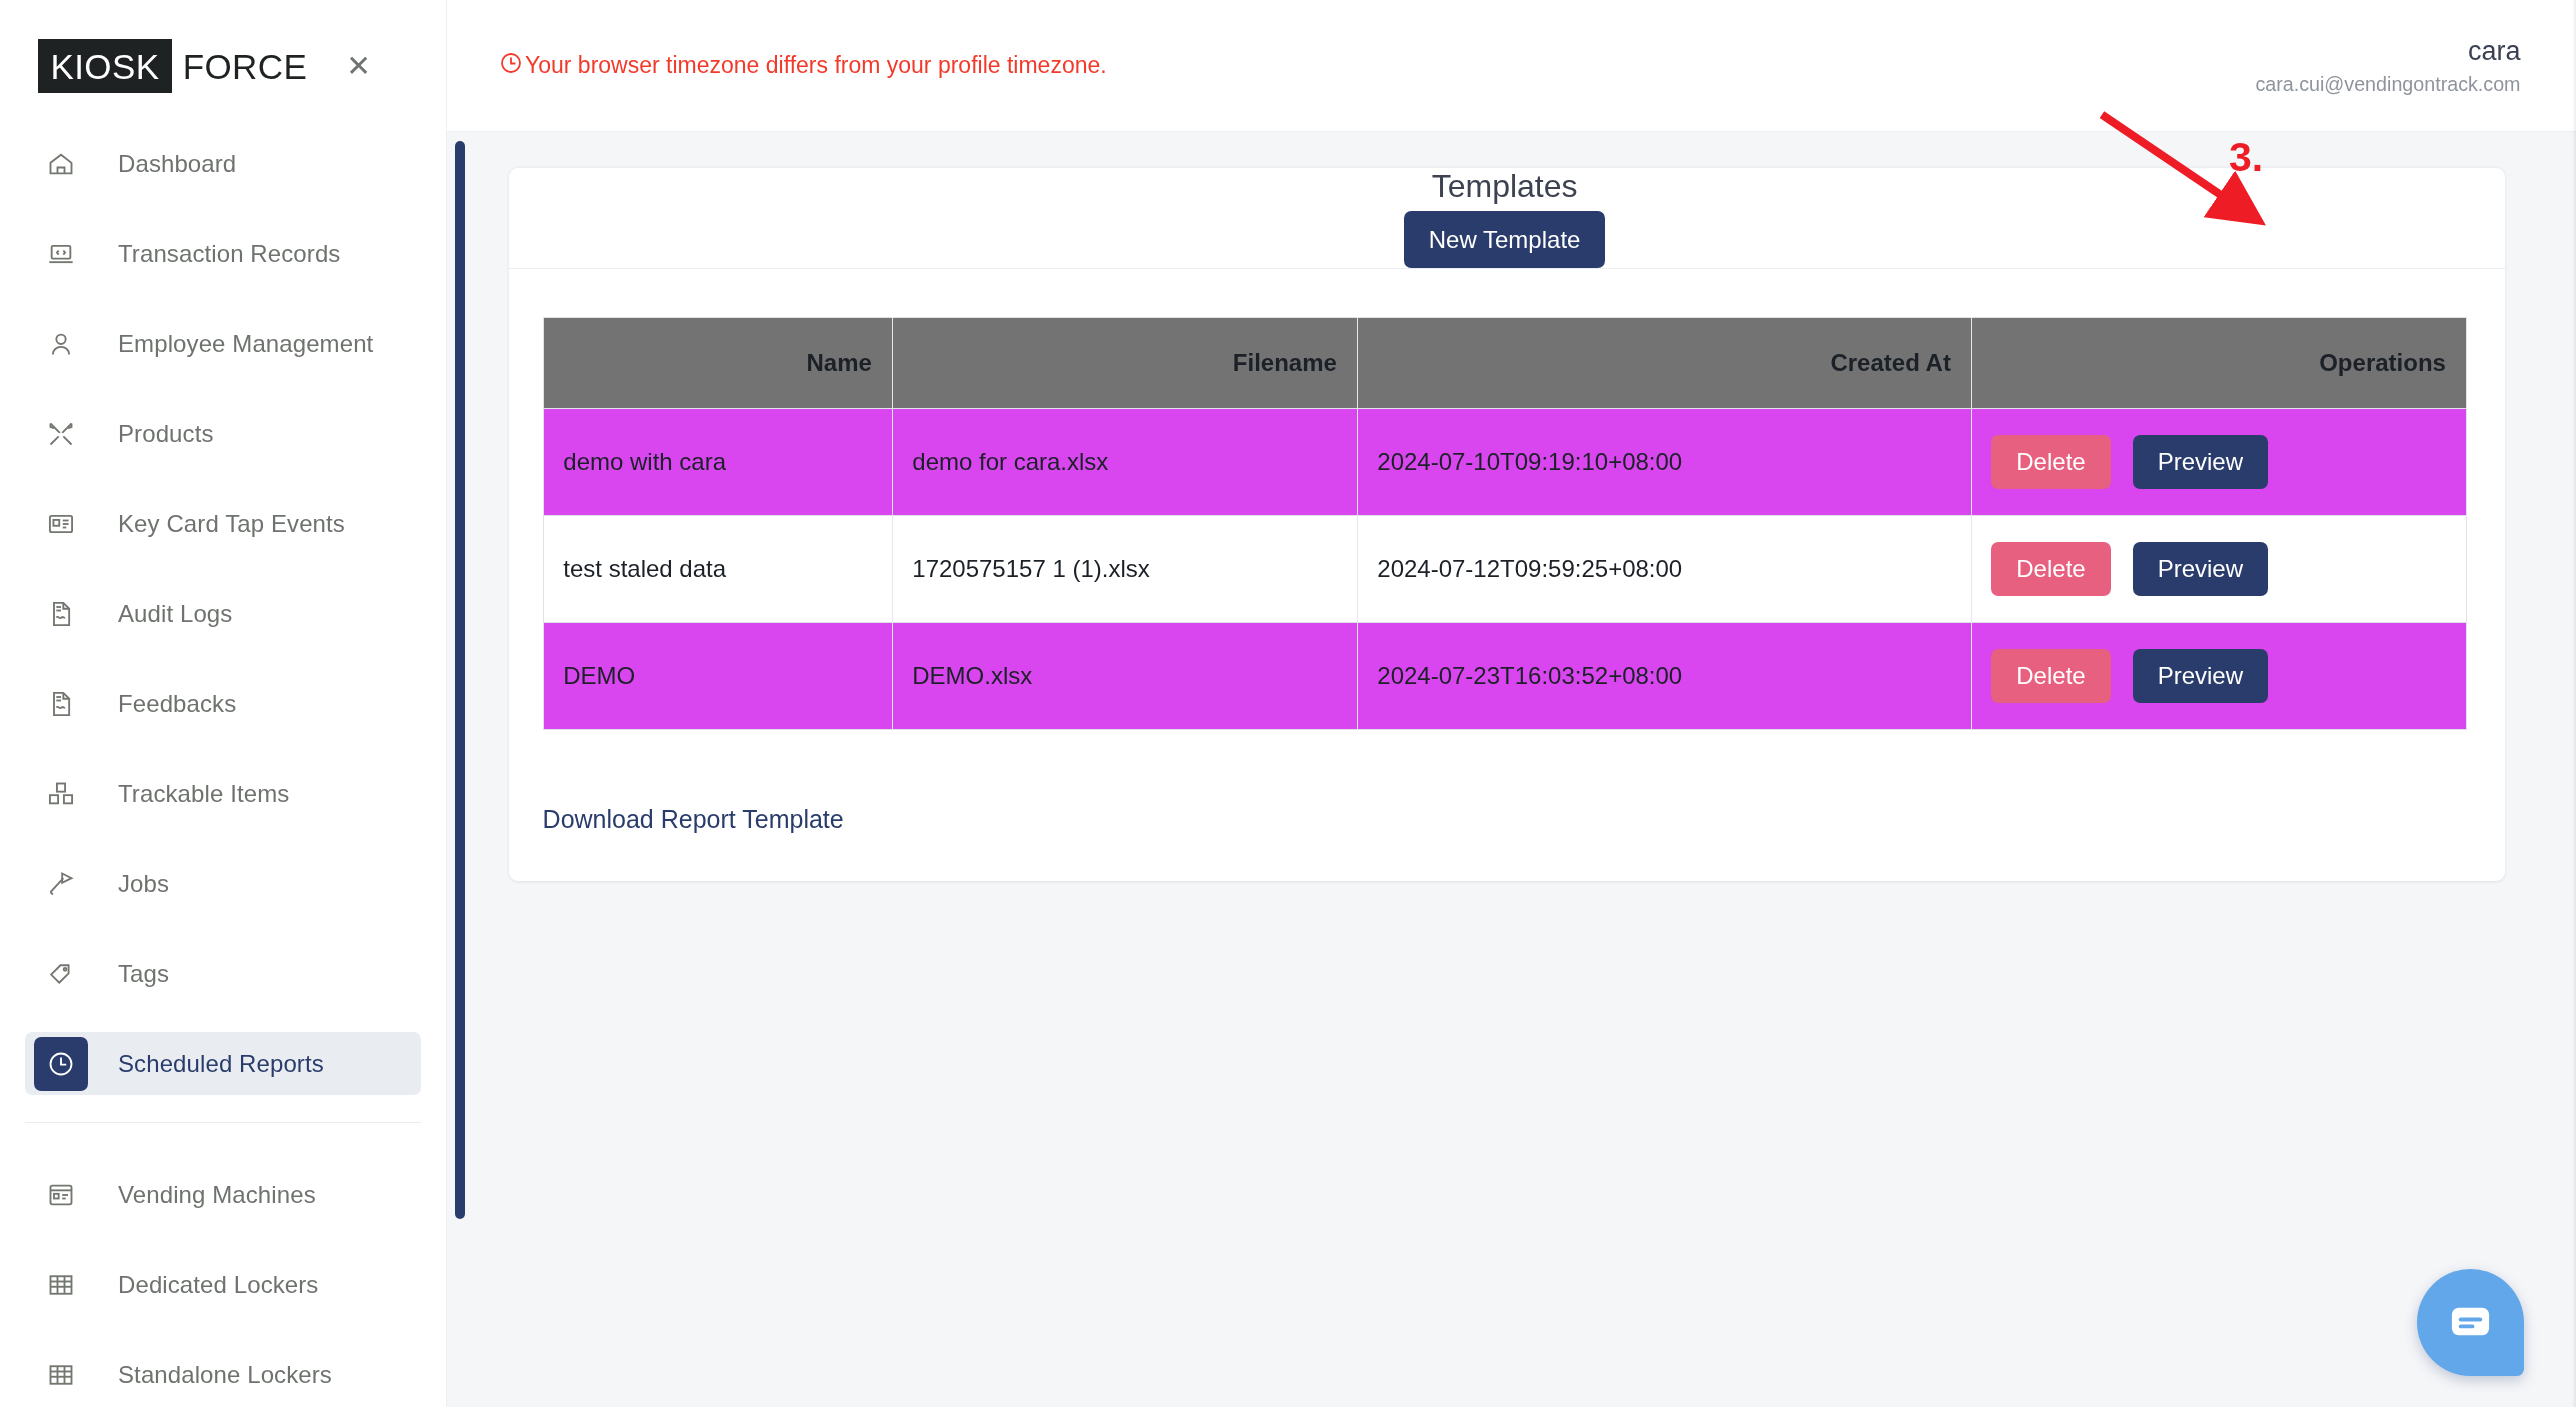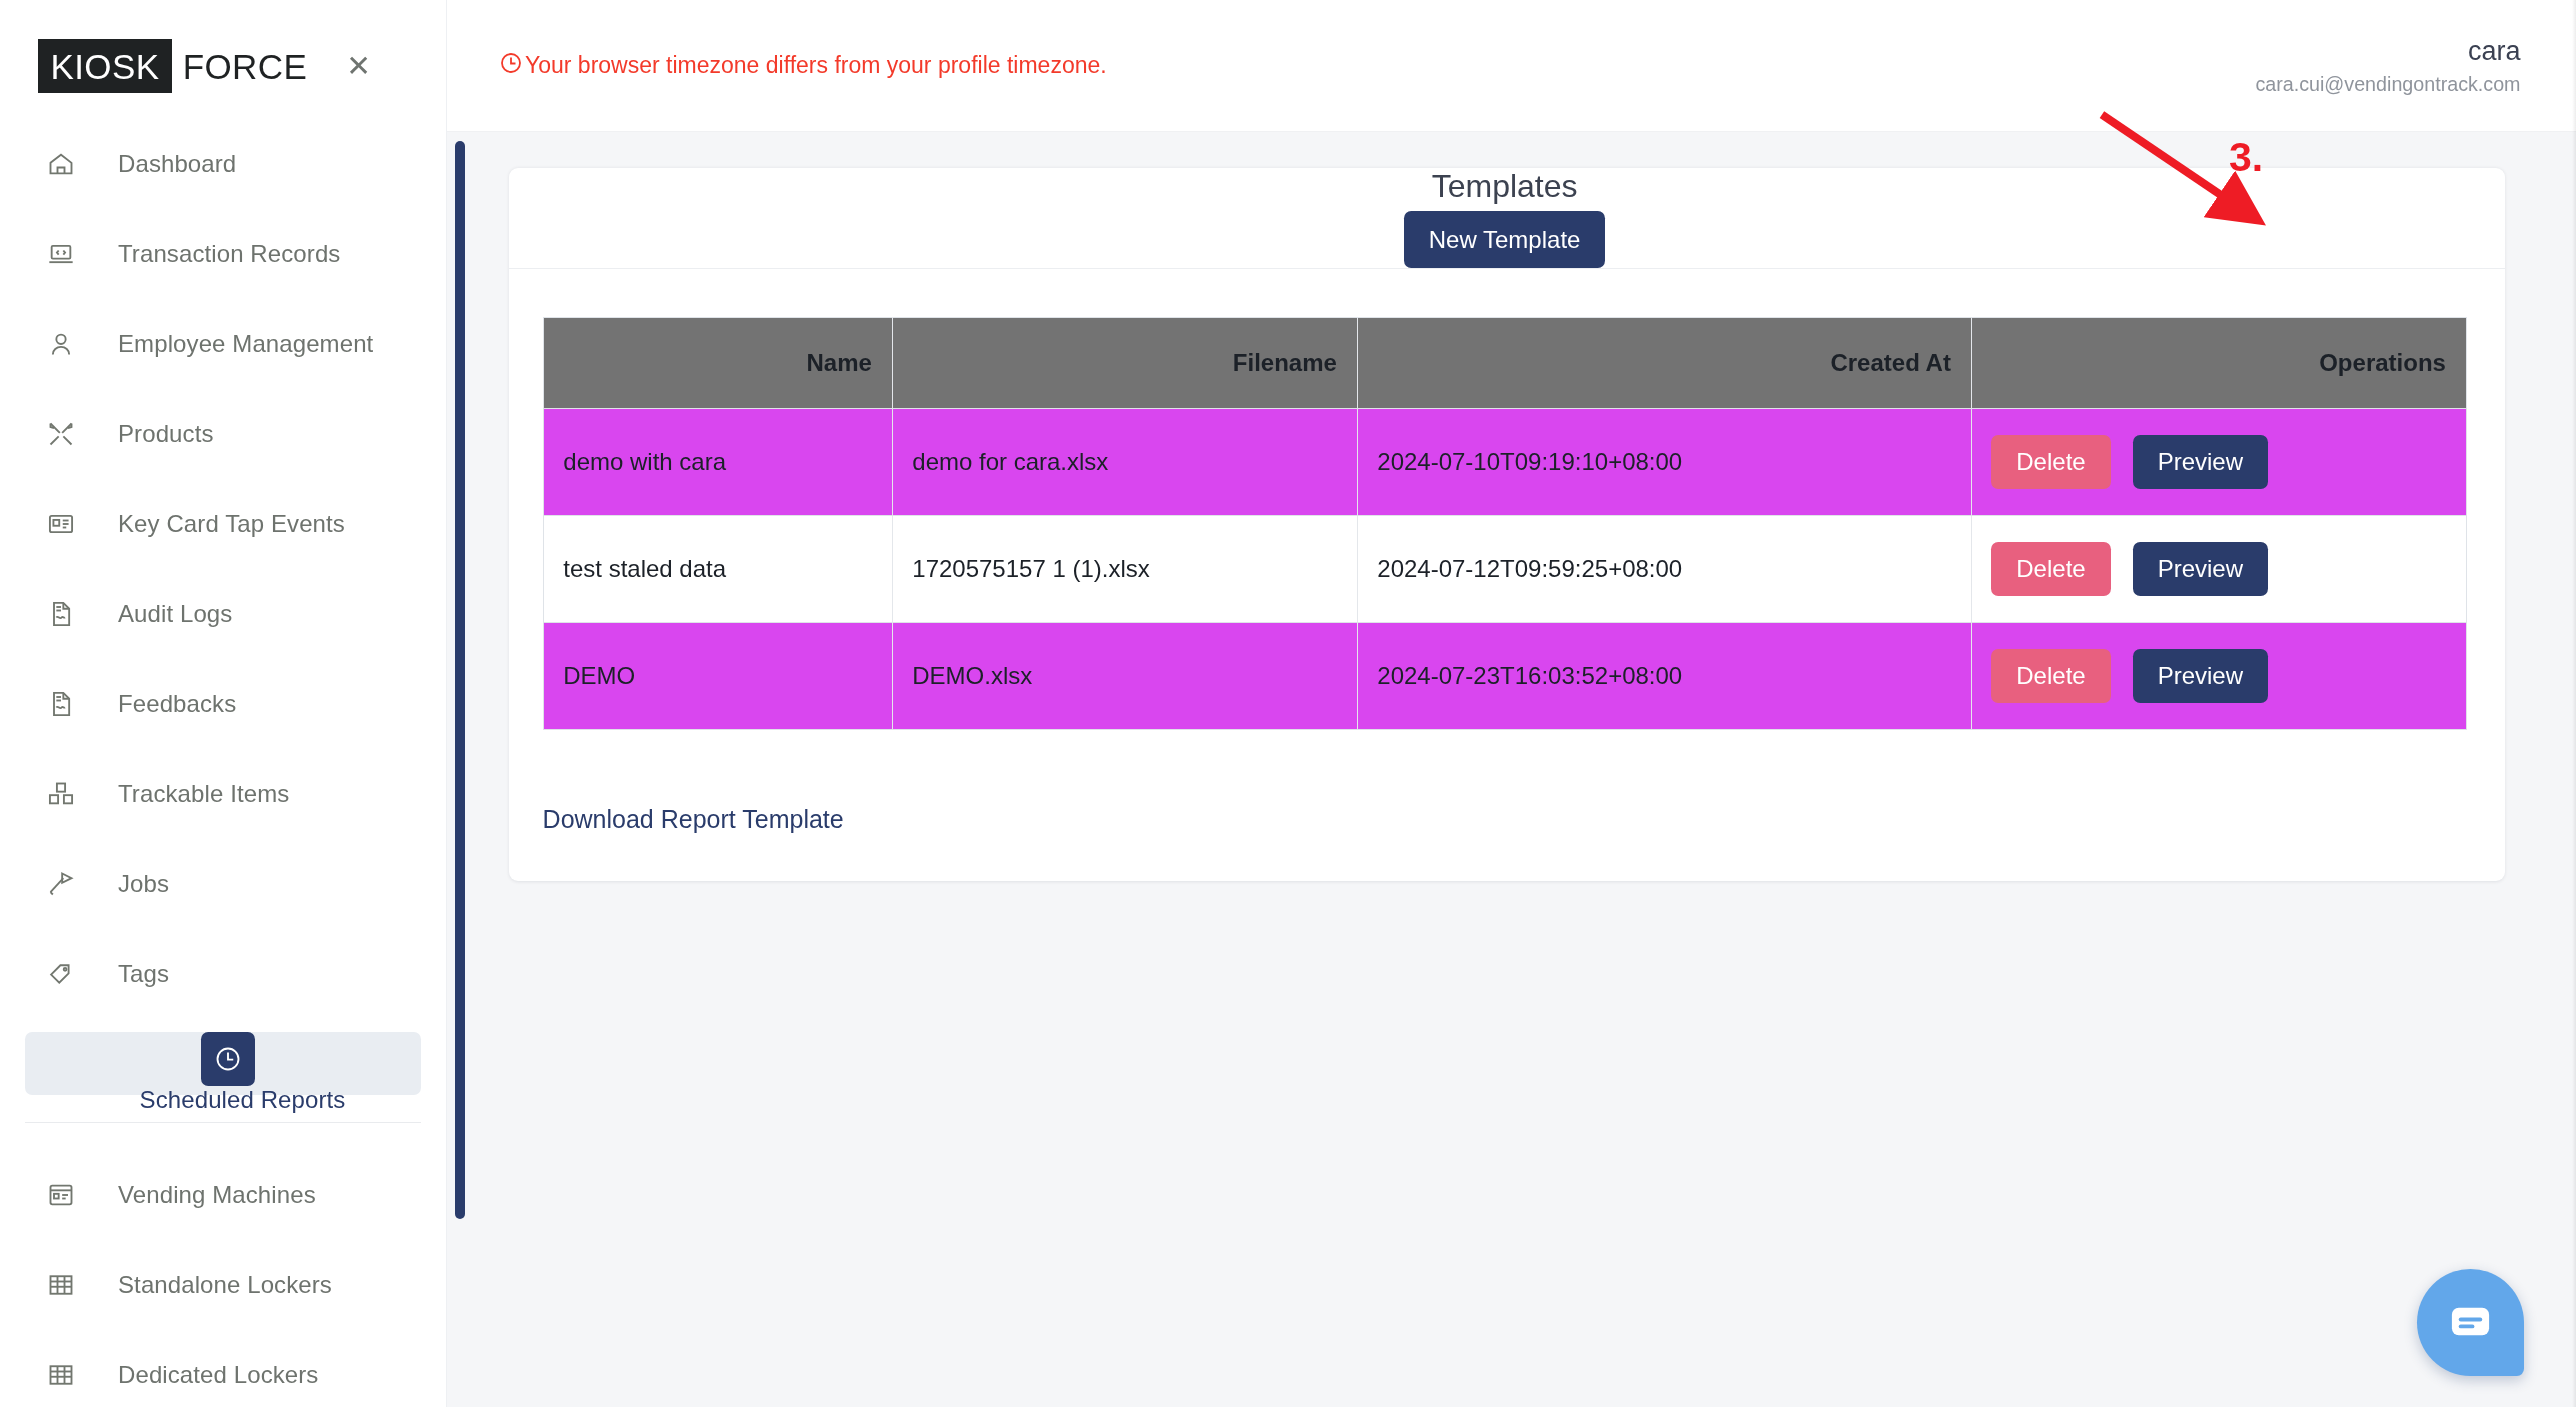--- a/index.html
+++ b/index.html
@@ -53,21 +53,21 @@
   .nav-item .ico {
     width: 54px; height: 54px;
     display: flex; align-items: center; justify-content: center;
     border-radius: 7.2px; flex: 0 0 54px;
   }
   .nav-item .lbl {
     margin-left: 30px; font-size: 24px; color: #6e736e;
     white-space: nowrap; letter-spacing: 0.1px;
   }
   .nav-item svg { width: 28px; height: 28px; stroke: #72776f; fill: none; stroke-width: 1.6; }
-  .nav-item.active { background: #e9edf2; flex-direction: column; }
+  .nav-item.active { background: #e9edf2; }
   .nav-item.active .ico { background: #2a3c6b; }
   .nav-item.active svg { stroke: #ffffff; }
   .nav-item.active .lbl { color: #2a3c6b; }
   .nav-sep {
     height: 0.9px; background: #e9ebee;
     margin: 18px 25px 41px 25px;
   }
 
   
   .main {
@@ -365,33 +365,33 @@
       <div class="nav-item">
         <span class="ico">
           <svg viewBox="0 0 24 24">
               <rect x="3" y="4.5" width="18" height="15"></rect>
               <path d="M3 9 h18"></path>
               <path d="M3 13.5 h18"></path>
               <path d="M9 4.5 v15"></path>
               <path d="M15 4.5 v15"></path>
             </svg>
         </span>
-        <span class="lbl">Standalone Lockers</span>
+        <span class="lbl">Dedicated Lockers</span>
       </div>
       <div class="nav-item">
         <span class="ico">
           <svg viewBox="0 0 24 24">
               <rect x="3" y="4.5" width="18" height="15"></rect>
               <path d="M3 9 h18"></path>
               <path d="M3 13.5 h18"></path>
               <path d="M9 4.5 v15"></path>
               <path d="M15 4.5 v15"></path>
             </svg>
         </span>
-        <span class="lbl">Dedicated Lockers</span>
+        <span class="lbl">Standalone Lockers</span>
       </div>
     </nav>
   </aside>
 
   <section class="main">
 
     <header class="topbar">
       <div class="tz-warning">
         <span>
           <svg viewBox="0 0 24 24">

